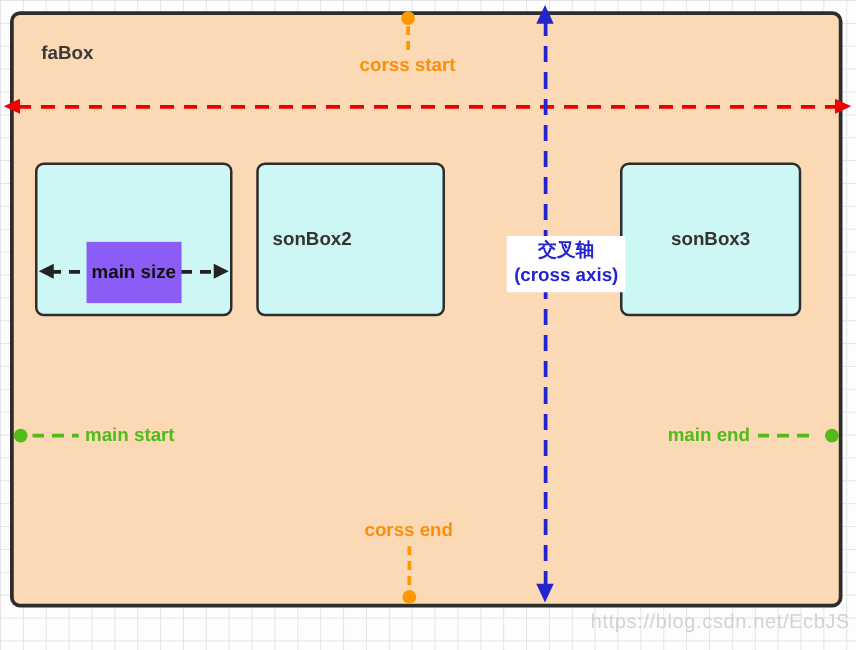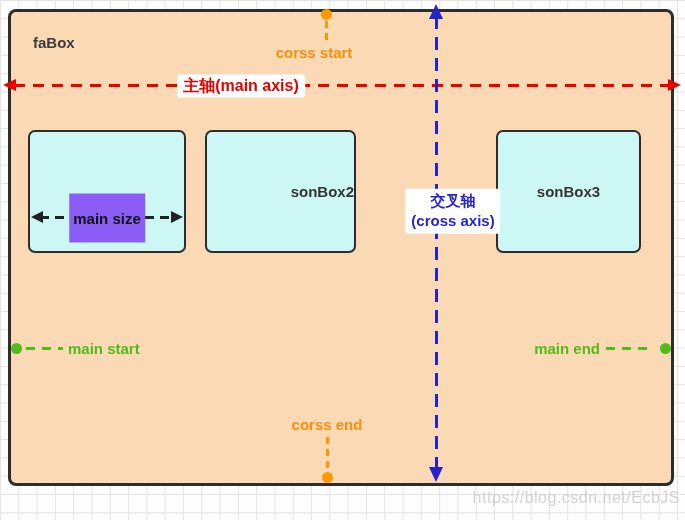--- a/index.html
+++ b/index.html
@@ -36,21 +36,21 @@
     background:#cdf7f5;
     border:2.5px solid #2d2d2d;
     border-radius:7px;
     top:130px;height:123px;
   }
   .sonbox-label{
     font-size:15px;font-weight:bold;color:#333;
     text-align:center;
   }
   #sonbox1{left:28px;width:158px;}
-  #sonbox2{left:205px;width:151px;display:flex;align-items:center;justify-content:flex-end;}
+  #sonbox2{left:205px;width:151px;display:flex;align-items:center;justify-content:flex-start;padding-left:11px;}
   #sonbox3{left:496px;width:145px;display:flex;align-items:center;justify-content:center;}
   #sonbox1 .sonbox-label{position:absolute;left:0;right:0;top:22px;}
   
   .msize-line{
     position:absolute;left:10px;right:10px;top:84px;height:3px;
     background:repeating-linear-gradient(90deg,#222 0 9px,transparent 9px 15px);
   }
   .msize-arrow{position:absolute;width:0;height:0;top:79px;
     border-top:6.5px solid transparent;border-bottom:6.5px solid transparent;}
   .msize-arrow.left{left:1px;border-right:12px solid #222;}
@@ -140,33 +140,32 @@
   <div class="sonbox" id="sonbox2">
     <div class="sonbox-label">sonBox2</div>
   </div>
   <div class="sonbox" id="sonbox3">
     <div class="sonbox-label">sonBox3</div>
   </div>
 
   <div class="main-axis-line"></div>
   <div class="main-axis-arrow left"></div>
   <div class="main-axis-arrow right"></div>
-  <div class="main-axis-label">主轴(main axis)</div>
 
   <div class="cross-axis-line"></div>
   <div class="cross-axis-arrow up"></div>
   <div class="cross-axis-arrow down"></div>
   <div class="cross-axis-label">
     <span>交叉轴</span><br>
     <span>(cross axis)</span>
   </div>
 
   <div class="dot orange" style="left:321px;top:9px;"></div>
   <div class="orange-vline" style="left:325px;top:21px;height:22px;"></div>
-  <div class="orange-label" style="left:314px;top:52px;text-align:right;">corss start</div>
+  <div class="orange-label" style="left:326px;top:52px;text-align:right;">corss start</div>
 
   <div class="orange-label" style="left:327px;top:424px;">corss end</div>
   <div class="orange-vline" style="left:326px;top:437px;height:31px;"></div>
   <div class="dot orange" style="left:322px;top:472px;"></div>
 
   <div class="dot green" style="left:11px;top:343px;"></div>
   <div class="green-hline" style="left:26px;top:347px;width:37px;"></div>
   <div class="green-label" style="left:68px;">main start</div>
 
   <div class="green-label" style="right:85px;text-align:right;margin-left:44px;">main end</div>

